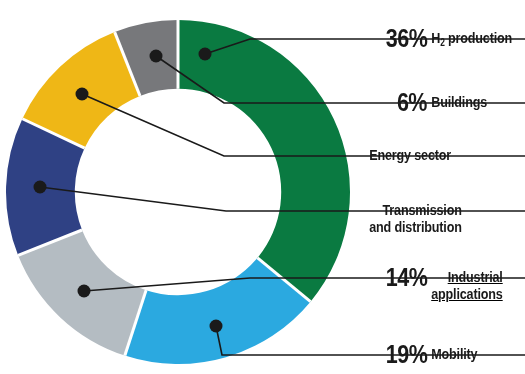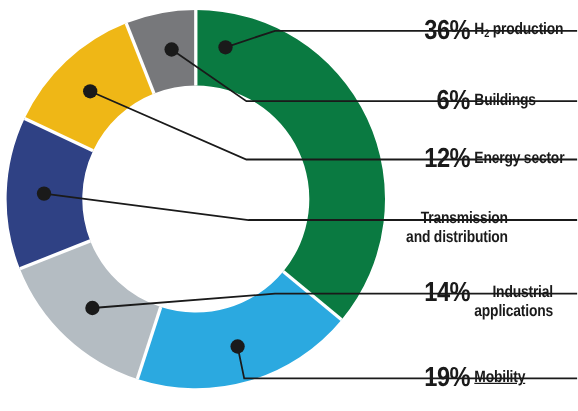--- a/index.html
+++ b/index.html
@@ -3,21 +3,21 @@
 <meta charset="utf-8">
 <style>
   html,body{margin:0;padding:0;}
   body{
     width:525px;height:374px;
     background:#ffffff;
     font-family:"Liberation Sans", sans-serif;
     overflow:hidden;
     position:relative;
   }
-  #chart-root{position:absolute;left:0;top:1px;width:525px;height:308px;}
+  #chart-root{position:absolute;left:0;top:12px;width:525px;height:308px;}
   svg.donut-svg{position:absolute;left:0;top:0;width:525px;height:374px;}
 
   .labels-layer{position:absolute;left:0;top:0;width:525px;height:374px;}
 
   .callout{
     position:absolute;
     display:flex;
     align-items:flex-start;
     white-space:nowrap;
     line-height:1.0;
@@ -103,32 +103,31 @@
       <span class="pct-wrap"><span class="pct">36%</span></span>
       <span class="desc"><span>H</span><sub>2</sub><span> production</span></span>
     </div>
 
     <div class="callout" style="left:365px;top:77px;">
       <span class="pct-wrap"><span class="pct">6%</span></span>
       <span class="desc">Buildings</span>
     </div>
 
     <div class="callout" style="left:365px;top:130px;">
-      <span class="pct-wrap"><span class="pct">12%</span></span>
       <span class="desc">Energy sector</span>
     </div>
 
     <div class="callout" style="left:365px;top:185px;">
       <span class="desc two-line"><span>Transmission</span><br><span>and distribution</span></span>
     </div>
 
-    <div class="callout" style="left:365px;top:252px;">
+    <div class="callout" style="left:365px;top:252px;text-decoration:underline;">
       <span class="pct-wrap"><span class="pct">14%</span></span>
       <span class="desc two-line"><span>Industrial</span><br><span>applications</span></span>
     </div>
 
-    <div class="callout" style="left:365px;top:329px;text-decoration:underline;">
+    <div class="callout" style="left:365px;top:329px;">
       <span class="pct-wrap"><span class="pct">19%</span></span>
       <span class="desc">Mobility</span>
     </div>
 
   </div>
 </div>
 
 </body></html>

